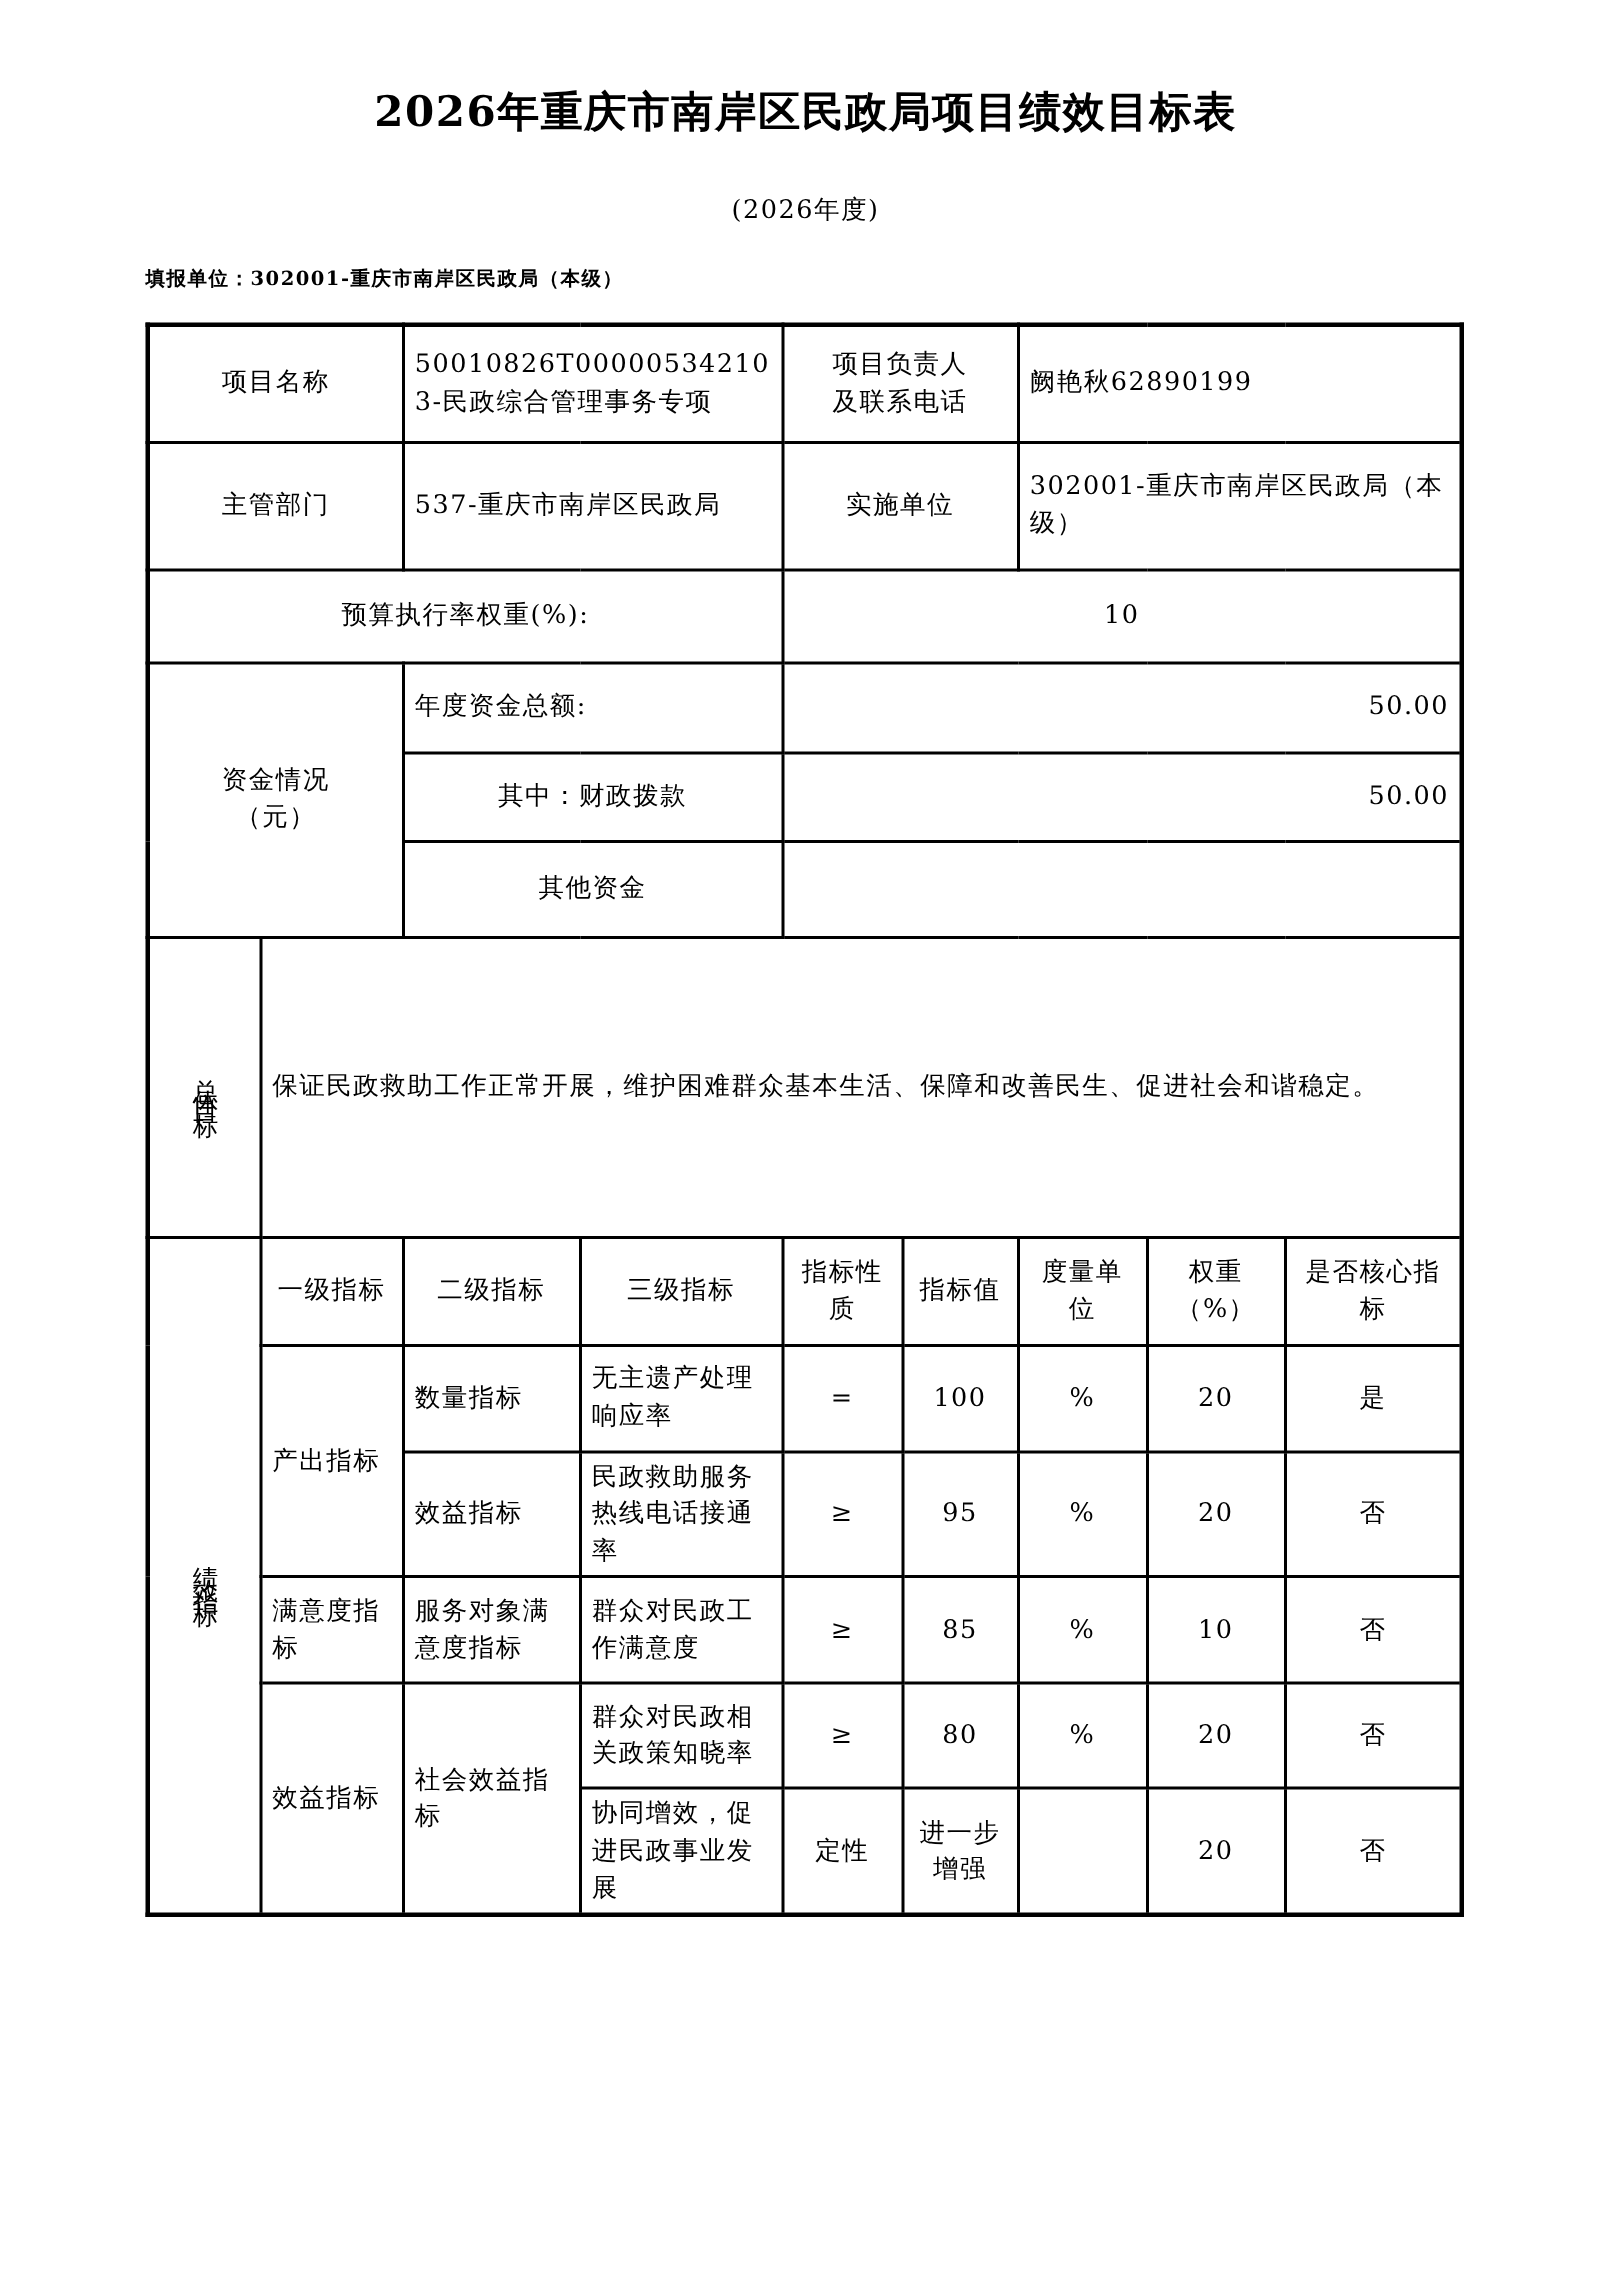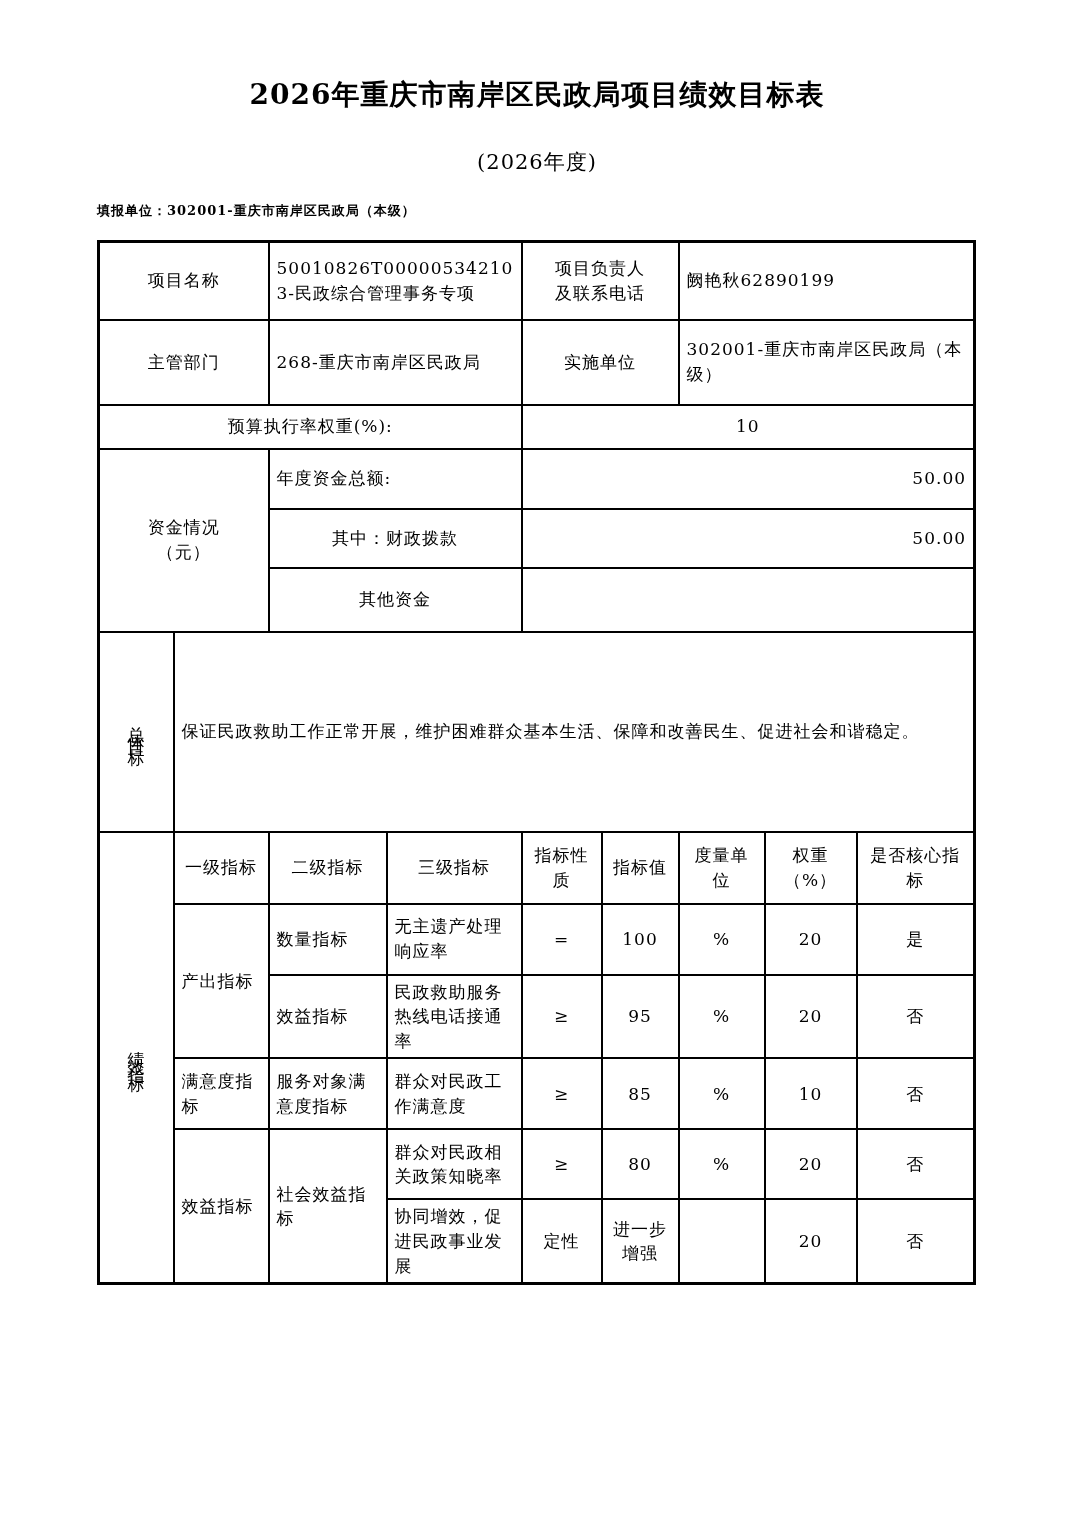--- a/index.html
+++ b/index.html
@@ -4,30 +4,30 @@
 <style>
   html,body{margin:0;padding:0;background:#ffffff;}
   body{
     width:1074px;height:1520px;
     font-family:"DejaVu Serif","Liberation Serif",serif;
     color:#000;
     -webkit-font-smoothing:antialiased;
   }
   .page{position:relative;width:1074px;height:1520px;overflow:hidden;}
   .doc-title{
-    padding-top:76px;
+    padding-top:56px;
     text-align:center;
     font-size:28px;
     font-weight:bold;
     letter-spacing:1px;
   }
   .doc-subtitle{
     margin-top:34px;
     text-align:center;
-    font-size:21px;
+    font-size:17px;
     letter-spacing:1px;
   }
   .unit-line{
     margin:26px 0 0 97px;
     font-size:13px;
     font-weight:bold;
     letter-spacing:1px;
   }
   table.main{
     border-collapse:collapse;
@@ -87,26 +87,26 @@
         <tr style="height:78px">
       <td colspan="2" class="c">项目名称</td>
       <td colspan="2" class="l">50010826T000005342103-民政综合管理事务专项</td>
       <td colspan="2" class="c pre">项目负责人
 及联系电话</td>
       <td colspan="3" class="l">阙艳秋62890199</td>
     </tr>
 
     <tr style="height:85px">
       <td colspan="2" class="c">主管部门</td>
-      <td colspan="2" class="l">268-重庆市南岸区民政局</td>
+      <td colspan="2" class="l">537-重庆市南岸区民政局</td>
       <td colspan="2" class="c">实施单位</td>
       <td colspan="3" class="l">302001-重庆市南岸区民政局（本级）</td>
     </tr>
 
-    <tr style="height:44px">
+    <tr style="height:62px">
       <td colspan="4" class="c">预算执行率权重(%):</td>
       <td colspan="5" class="c">10</td>
     </tr>
 
     <tr style="height:60px">
       <td colspan="2" rowspan="3" class="c pre">资金情况
 （元）</td>
       <td colspan="2" class="l">年度资金总额:</td>
       <td colspan="5" class="r">50.00</td>
     </tr>

